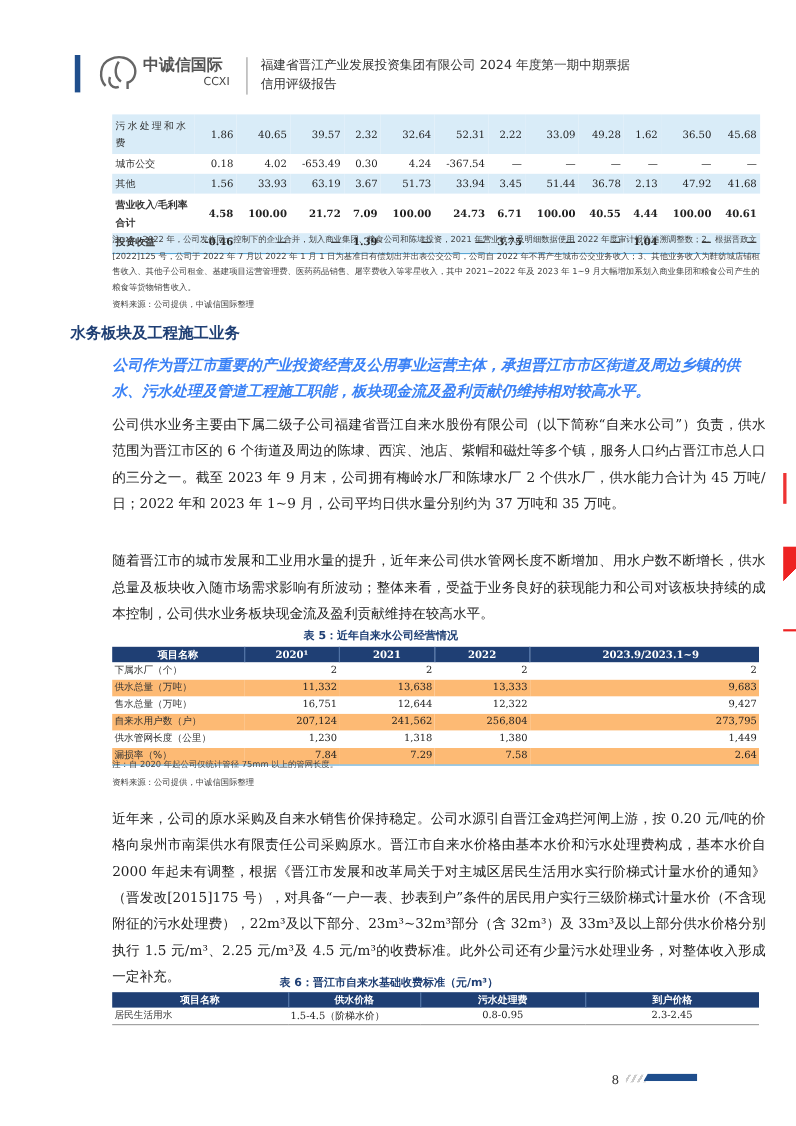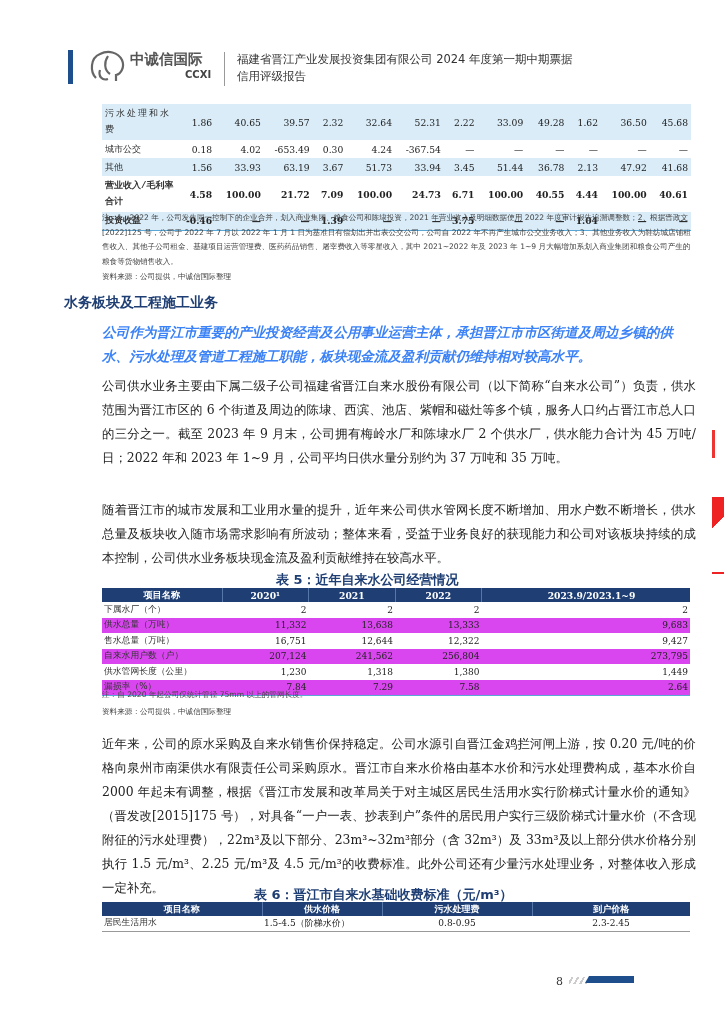--- a/index.html
+++ b/index.html
@@ -4,48 +4,48 @@
 <style>
   * { margin: 0; padding: 0; box-sizing: border-box; }
   html, body { width: 724px; height: 1024px; background: #ffffff; overflow: hidden; }
   body { position: relative; font-family: "DejaVu Serif", "Liberation Serif", serif; color: #222; }
 
   
   .header { position: absolute; left: 0; top: 30px; width: 724px; height: 70px; }
   .hdr-bar { position: absolute; left: 68px; top: 20px; width: 5px; height: 34px; background: #1f4e8c; }
   .logo { position: absolute; left: 88px; top: 18px; width: 120px; height: 40px; }
   .logo-cn { position: absolute; left: 42px; top: 2px; font-family: "DejaVu Sans", sans-serif; font-size: 14.5px; font-weight: bold; color: #555; letter-spacing: 0px; white-space: nowrap; }
-  .logo-en { position: absolute; left: 97px; top: 21px; font-family: "DejaVu Sans", sans-serif; font-size: 10px; font-weight: bold; color: #444; }
+  .logo-en { position: absolute; left: 97px; top: 21px; font-family: "DejaVu Sans", sans-serif; font-size: 10px; font-weight: normal; color: #444; }
   .hdr-sep { position: absolute; left: 224px; top: 22px; width: 1px; height: 34px; background: #999; }
   .hdr-title { position: absolute; left: 237px; top: 21px; font-family: "DejaVu Sans", sans-serif; font-size: 11.5px; line-height: 17px; color: #333; }
 
   
   .t1 { position: absolute; left: 102px; top: 104px; width: 589px; border-collapse: collapse; font-size: 9.2px; }
   .t1 td { padding: 0 3px; text-align: right; white-space: nowrap; height: 18px; }
-  .t1 td.lbl { text-align: left; width: 75px; font-family: Liberation Mono, monospace; font-size: 9px; color: #333; }
+  .t1 td.lbl { text-align: left; width: 75px; font-family: Liberation Serif, serif; font-size: 9px; color: #333; }
   .t1 tr.blue td { background: #d9ecf8; }
   .t1 tr.bold td { font-weight: bold; }
   .t1 tr.r-tall td { height: 36px; }
   .t1 tr.last td { border-bottom: 1.5px solid #5aa7d6; }
 
   .note { position: absolute; left: 102px; font-family: "DejaVu Sans", sans-serif; font-size: 7.6px; color: #444; line-height: 14.7px; width: 594px; }
 
   .sec-title { position: absolute; left: 64px; top: 294px; font-family: "DejaVu Sans", sans-serif; font-size: 14px; font-weight: bold; color: #1f3f74; }
   .lead { position: absolute; left: 102px; top: 320px; width: 594px; font-family: "DejaVu Sans", sans-serif; font-size: 13.6px; font-weight: bold; font-style: italic; color: #3b82f6; line-height: 24px; }
 
   .para { position: absolute; left: 102px; width: 594px; font-size: 12.4px; line-height: 24px; color: #222; text-align: justify; }
 
-  .tcap { position: absolute; font-family: "DejaVu Sans", sans-serif; font-size: 13px; font-weight: bold; color: #1f3f74; }
+  .tcap { position: absolute; font-family: "DejaVu Sans", sans-serif; font-size: 10px; font-weight: bold; color: #1f3f74; }
 
   .t5 { position: absolute; left: 102px; top: 588px; width: 588px; border-collapse: collapse; font-size: 9px; }
   .t5 th { background: #1f3f74; color: #fff; font-weight: bold; height: 14px; font-size: 9.2px; border-right: 1px solid #5577aa; }
   .t5 th:last-child { border-right: none; padding-left: 11px; }
   .t5 td { height: 15.5px; text-align: right; padding: 0 2px; }
   .t5 td.lbl { text-align: left; font-family: "DejaVu Sans", sans-serif; font-size: 8.8px; color: #333; }
-  .t5 tr.blue td { background: #d946ef; margin-left: 36px; }
+  .t5 tr.blue td { background: #fdba74; margin-left: 36px; }
   .t5 tr.last td { border-bottom: 1.5px solid #5aa7d6; }
 
   .t6 { position: absolute; left: 102px; top: 902px; width: 588px; border-collapse: collapse; font-size: 9px; }
   .t6 th { background: #1f3f74; color: #fff; font-weight: bold; height: 14px; font-family: "DejaVu Sans", sans-serif; font-size: 9px; border-right: 1px solid #5577aa; }
   .t6 th:last-child { border-right: none; }
   .t6 td { height: 15px; text-align: center; padding: 0 2px; border-bottom: 1.5px solid #999; }
   .t6 td.lbl { text-align: left; font-family: "DejaVu Sans", sans-serif; font-size: 8.8px; color: #333; }
 
   .page-num { position: absolute; left: 556px; top: 975px; font-size: 11px; color: #333; }
   .pg-stripes { position: absolute; left: 569px; top: 977px; width: 18px; height: 7px;

